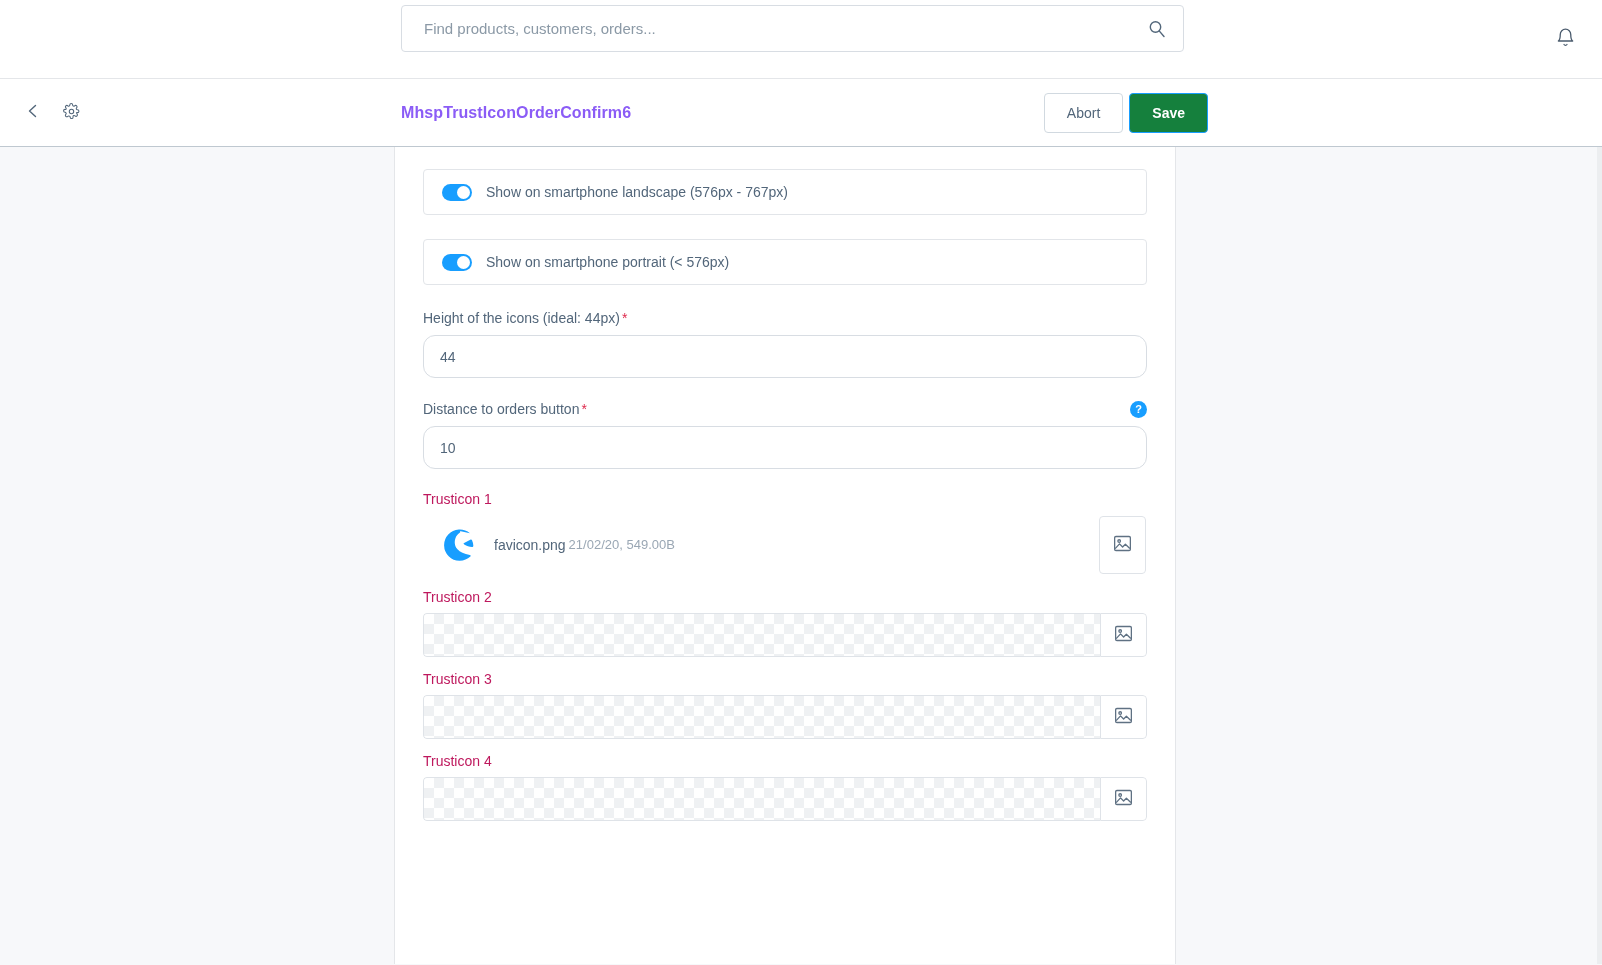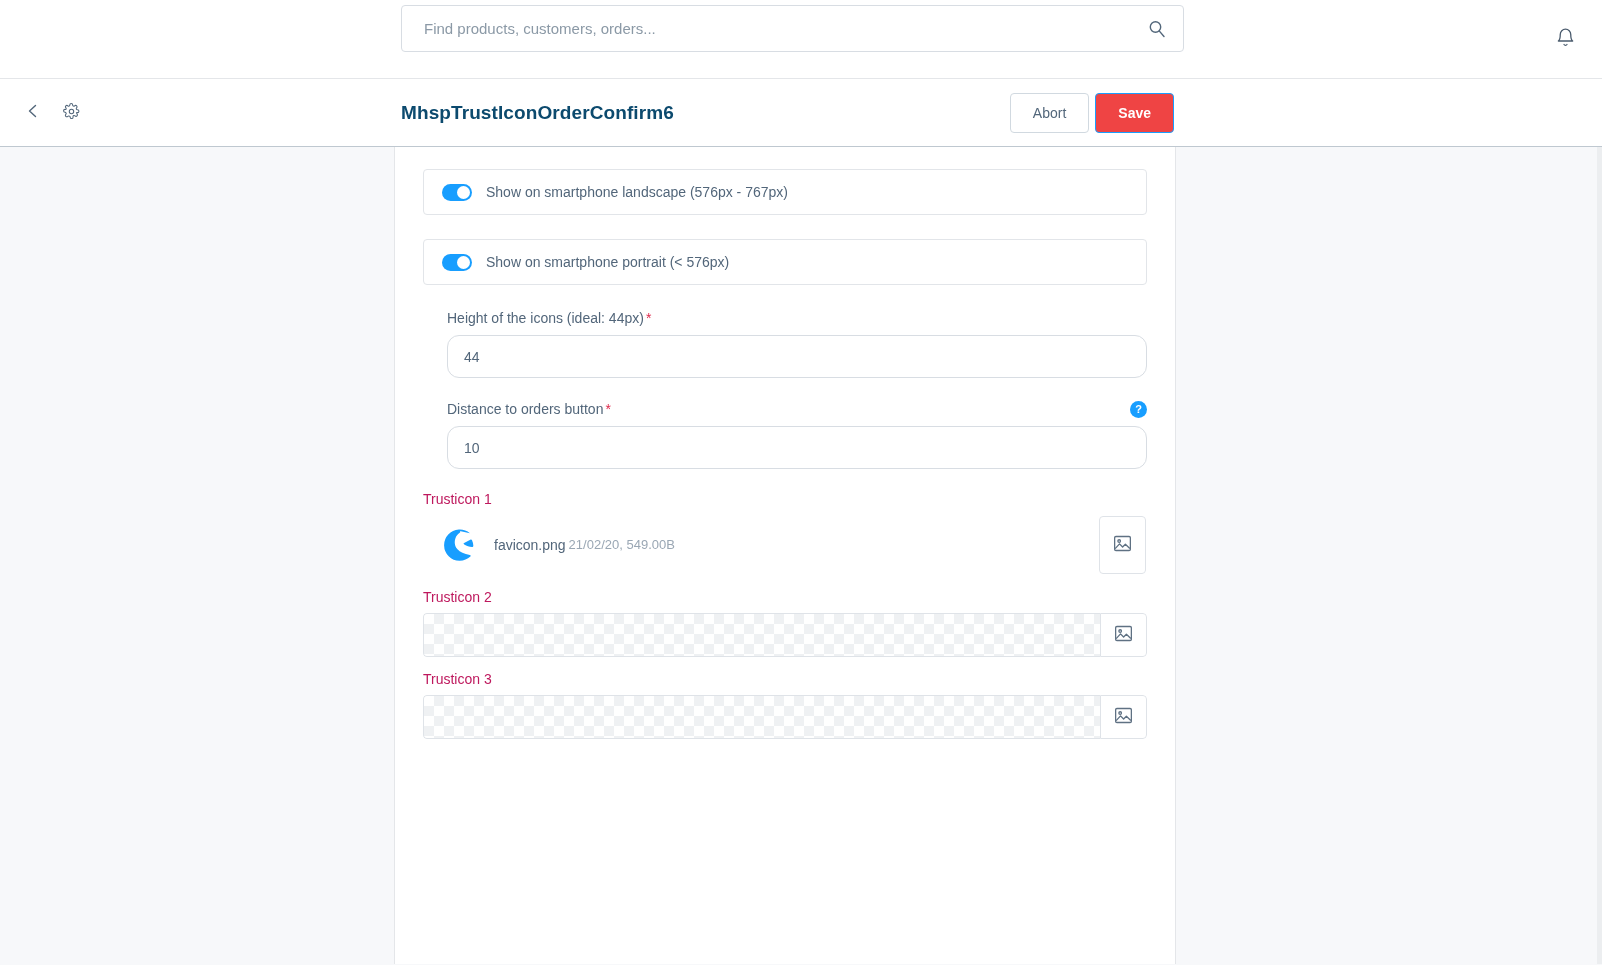--- a/index.html
+++ b/index.html
@@ -67,47 +67,47 @@
   }
   .icon-btn {
     width: 30px; height: 30px;
     display: flex; align-items: center; justify-content: center;
     background: none; border: none; cursor: pointer;
     color: #52667a;
   }
   .header-title {
     position: absolute;
     left: 401px;
-    font-size: 19px;
+    font-size: 16px;
     font-weight: bold;
-    color: #0c4a6e;
+    color: #8b5cf6;
     letter-spacing: .1px;
     text-align: right;
   }
   .header-actions {
     position: absolute;
-    right: 428px;
+    right: 394px;
     display: flex; align-items: center; gap: 6px;
   }
   .btn {
     font-family: "Liberation Sans", sans-serif;
     font-size: 14px;
     border-radius: 4px;
     cursor: pointer;
     height: 40px;
     padding: 0 22px;
     white-space: nowrap;
   }
   .btn-ghost {
     background: #ffffff;
     border: 1px solid #d1d9e0;
     color: #52667a;
   }
   .btn-primary {
-    background: #ef4444;
+    background: #15803d;
     border: 1px solid #189eff;
     color: #ffffff;
     font-weight: bold;
   }
 
   
   .content {
     position: relative;
     height: 817px;
     background: #f7f8fa;
@@ -151,21 +151,21 @@
     width: 13px; height: 13px;
     border-radius: 50%;
     background: #ffffff;
   }
   .toggle-label {
     font-size: 14px;
     color: #52667a;
   }
 
   
-  .field { margin-bottom: 22px; margin-left: 24px; }
+  .field { margin-bottom: 22px; }
   .field-label-row {
     display: flex;
     align-items: center;
     justify-content: space-between;
     margin-bottom: 8px;
     min-height: 18px;
   }
   .field-label {
     font-size: 14px;
     color: #52667a;
@@ -398,17 +398,32 @@
             <svg width="21" height="21" viewBox="0 0 24 24" fill="none" stroke="currentColor" stroke-width="1.5">
               <rect x="3" y="4" width="18" height="16" rx="1.5"></rect>
               <circle cx="8.2" cy="9.2" r="1.5"></circle>
               <path d="M3.6 17.8l5-5.4 3.5 3.6 3.2-3.2 5.1 5" stroke-linejoin="round"></path>
             </svg>
           </span>
         </button>
       </div>
     </div>
 
+    <div class="media-block">
+      <div class="media-label">Trusticon 4</div>
+      <div class="media-row empty-row" style="border:none;">
+        <div class="media-preview-area empty"></div>
+        <button class="media-btn">
+          <span>
+            <svg width="21" height="21" viewBox="0 0 24 24" fill="none" stroke="currentColor" stroke-width="1.5">
+              <rect x="3" y="4" width="18" height="16" rx="1.5"></rect>
+              <circle cx="8.2" cy="9.2" r="1.5"></circle>
+              <path d="M3.6 17.8l5-5.4 3.5 3.6 3.2-3.2 5.1 5" stroke-linejoin="round"></path>
+            </svg>
+          </span>
+        </button>
+      </div>
+    </div>
 
   </div>
 
   <div class="scroll-strip"></div>
 </div>
 
 </body></html>

